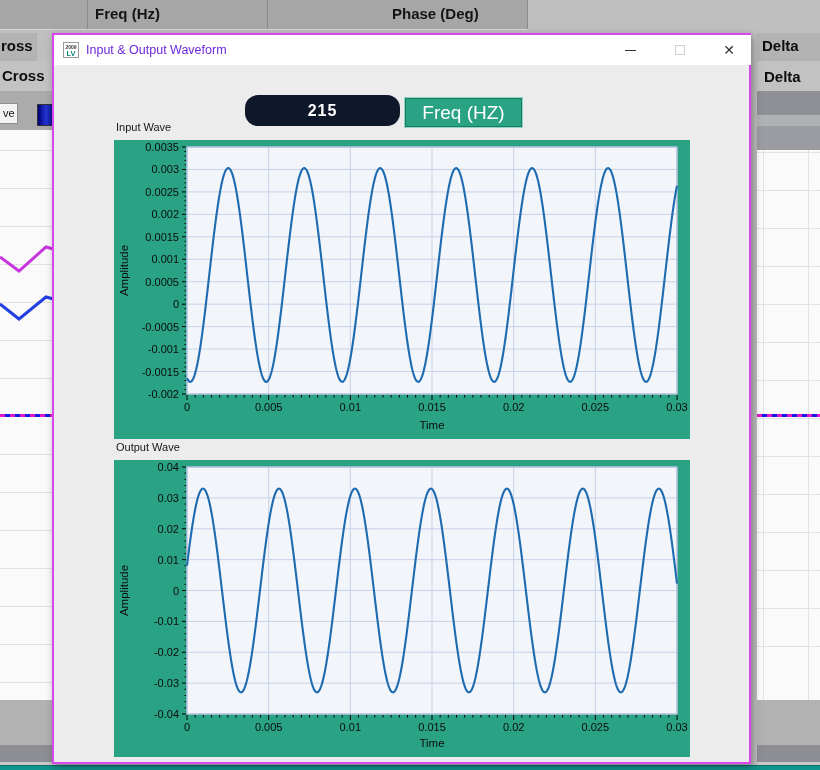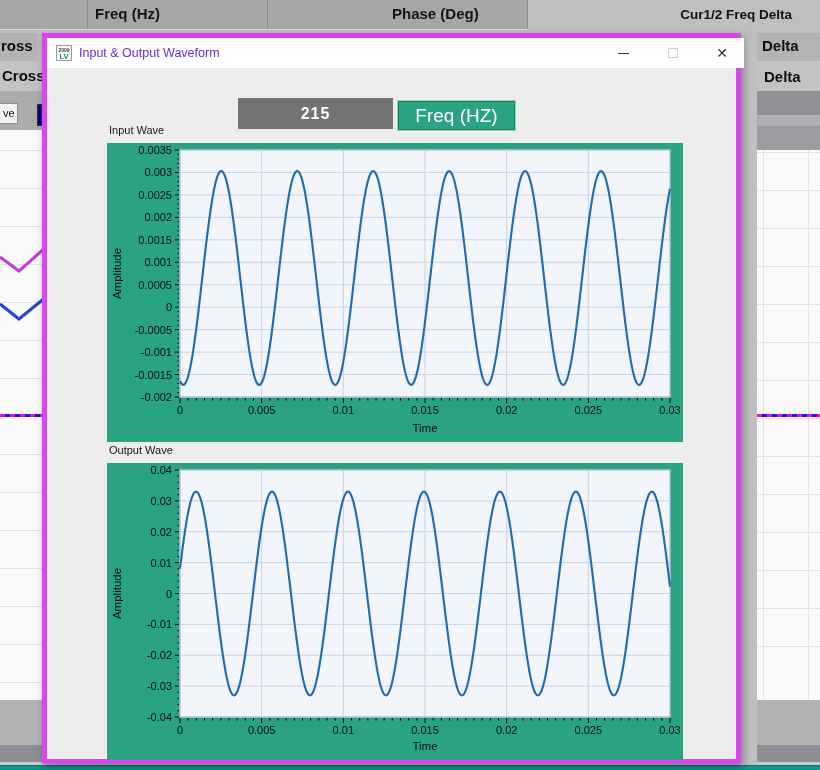--- a/index.html
+++ b/index.html
@@ -46,34 +46,34 @@
     background-position:0 0,0 -18px; }
   .cursor-dash { top:414px; height:3px;
     background:repeating-linear-gradient(90deg,#e318c8 0 5px,#1818e3 5px 10px); }
   .bot-band1 { top:700px; height:45px; background:#b2b2b2; }
   .bot-band2 { top:745px; height:17px; background:#8d8e93; }
   .bot-band3 { top:762px; height:4px; background:#c9c9c9; }
   .taskbar-strip { left:0; top:765px; width:820px; height:5px;
     background:#11948b; border-top:1px solid #0b6f68; }
 
   
-  .dialog { left:42px; top:33px; width:699px; height:731px; background:#ececec;
-    border:5px solid #d946ef; box-shadow:2px 3px 8px rgba(0,0,0,.35); }
+  .dialog { left:52px; top:33px; width:699px; height:731px; background:#ececec;
+    border:2px solid #d946ef; box-shadow:2px 3px 8px rgba(0,0,0,.35); }
   .titlebar { left:0; top:0; width:697px; height:30px; background:#ffffff; }
   .title-text { left:32px; top:8px; font-size:12.5px; color:#6d28d9; }
   .win-btn { top:0; width:30px; height:30px; display:flex; align-items:center;
     justify-content:center; cursor:default; }
   .btn-min { left:561px; } .btn-max { left:611px; } .btn-close { left:660px; }
   .min-glyph { width:11px; border-top:1.5px solid #333; display:block; }
   .max-glyph { width:10px; height:10px; border:1px solid #cfcfcf; display:block; }
   .close-glyph { font-size:14px; color:#333; }
 
-  .freq-value { left:191px; top:60px; width:155px; height:31px; background:#737373;
+  .freq-value { left:191px; top:60px; width:155px; height:31px; background:#0f172a;
     color:#fff; font-weight:bold; font-size:16px; display:flex; align-items:center;
-    justify-content:center; letter-spacing:1px; }
+    justify-content:center; letter-spacing:1px;border-radius:13px; }
   .freq-label { left:350px; top:62px; width:119px; height:31px; background:#2aa385;
     border:1px solid #8fd6c2; box-shadow:inset 0 0 0 1px #1c7a64; color:#fff;
     font-size:19px; display:flex; align-items:center; justify-content:center; }
 
   .chart-label { font-size:11px; color:#161616; }
   .lbl-input { left:62px; top:86px; } .lbl-output { left:62px; top:406px; }
   .chart-block { background:#2aa385; }
   .chart-input { left:60px; top:105px; width:576px; height:299px; }
   .chart-output { left:60px; top:425px; width:576px; height:297px; }
   svg { display:block; overflow:visible; }
@@ -82,21 +82,20 @@
 <body>
 
 <div id="stage">
 
   <div class="abs hdr-bar">
     <div class="hdr-cell hdr-corner"></div>
     <div class="hdr-cell hdr-c1">Freq (Hz)</div>
     <div class="hdr-cell hdr-c2">Gain (dB)</div>
     <div class="hdr-cell hdr-c3">Phase (Deg)</div>
   </div>
-  <div class="abs top-right">Cur1/2 Freq Delta</div>
 
   <div class="abs row-l1">ross</div>
   <div class="abs row-l2">Cross</div>
   <div class="abs row-r1">Delta</div>
   <div class="abs row-r2">Delta</div>
 
   <div class="abs left-strip"></div>
   <div class="abs ve-btn">ve</div>
   <div class="abs blue-box"></div>
 

